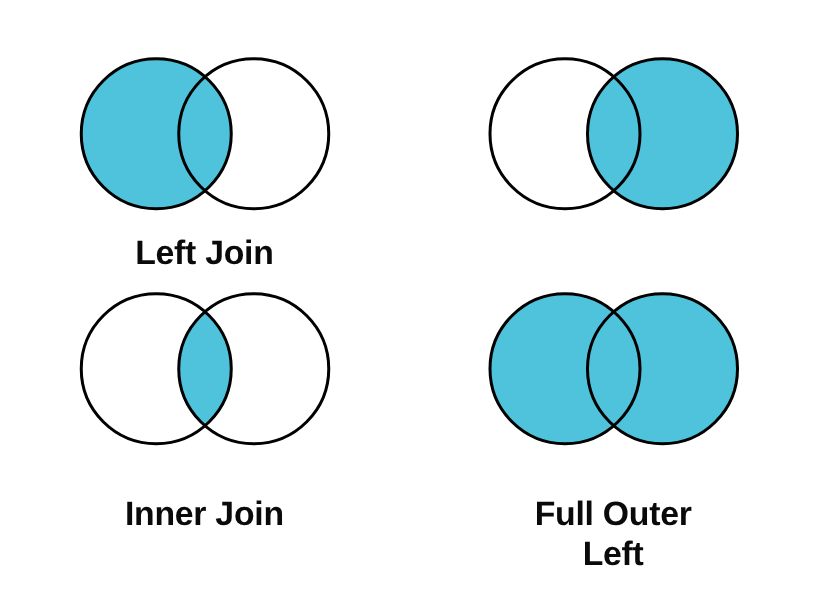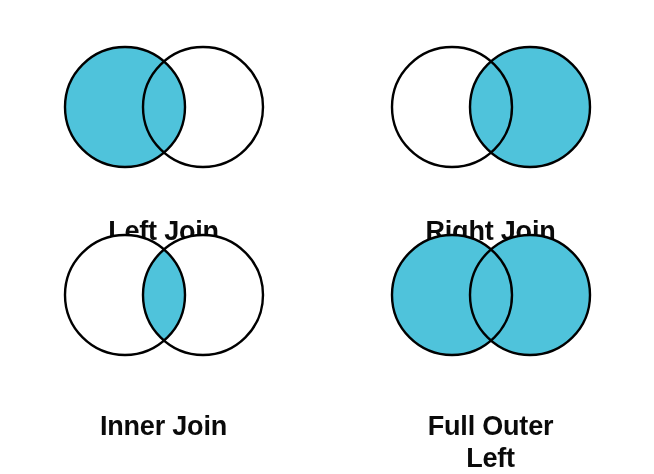--- a/index.html
+++ b/index.html
@@ -24,21 +24,20 @@
     inset: 0;
     display: grid;
     grid-template-columns: 1fr 1fr;
     grid-template-rows: 218px 256px;
   }
   .cell {
     position: relative;
     display: flex;
     flex-direction: column;
     align-items: center;
-    gap: 29px;
   }
   .venn-wrap {
     position: relative;
     width: 214px;
     height: 138px;
     margin-top: 38px;
   }
   .venn-wrap.row2 {
     margin-top: 8px;
   }
@@ -52,21 +51,21 @@
     margin-top: 11px;
     font-size: 27px;
     font-weight: bold;
     color: #0a0a0a;
     text-align: center;
     line-height: 1.17;
     letter-spacing: -0.2px;
     white-space: pre-line;
   }
   .venn-label.row2 {
-    margin-top: 18px;
+    margin-top: 32px;
   }
 </style>
 </head>
 <body style="background: rgb(255, 255, 255);">
 
 <div class="canvas" style="background: rgb(255, 255, 255);">
   <div class="grid">
 
     <div class="cell">
       <div class="venn-wrap">
@@ -105,21 +104,20 @@
           </defs>
           <circle cx="68" cy="69" r="60" fill="#ffffff"></circle>
           <circle cx="146" cy="69" r="60" fill="#4FC3DB"></circle>
           <g clip-path="url(#clipL2)">
             <circle cx="146" cy="69" r="60" fill="#4FC3DB"></circle>
           </g>
           <circle cx="68" cy="69" r="60" fill="none" stroke="#000000" stroke-width="2.4"></circle>
           <circle cx="146" cy="69" r="60" fill="none" stroke="#000000" stroke-width="2.4"></circle>
         </svg>
       </div>
-      <div class="venn-label">Right Join</div>
     </div>
 
     <div class="cell">
       <div class="venn-wrap row2">
         <svg class="venn-svg" viewBox="0 0 214 138">
           <defs>
             <clipPath id="clipL3">
                 <circle cx="68" cy="69" r="60"></circle>
               </clipPath>
           </defs>

